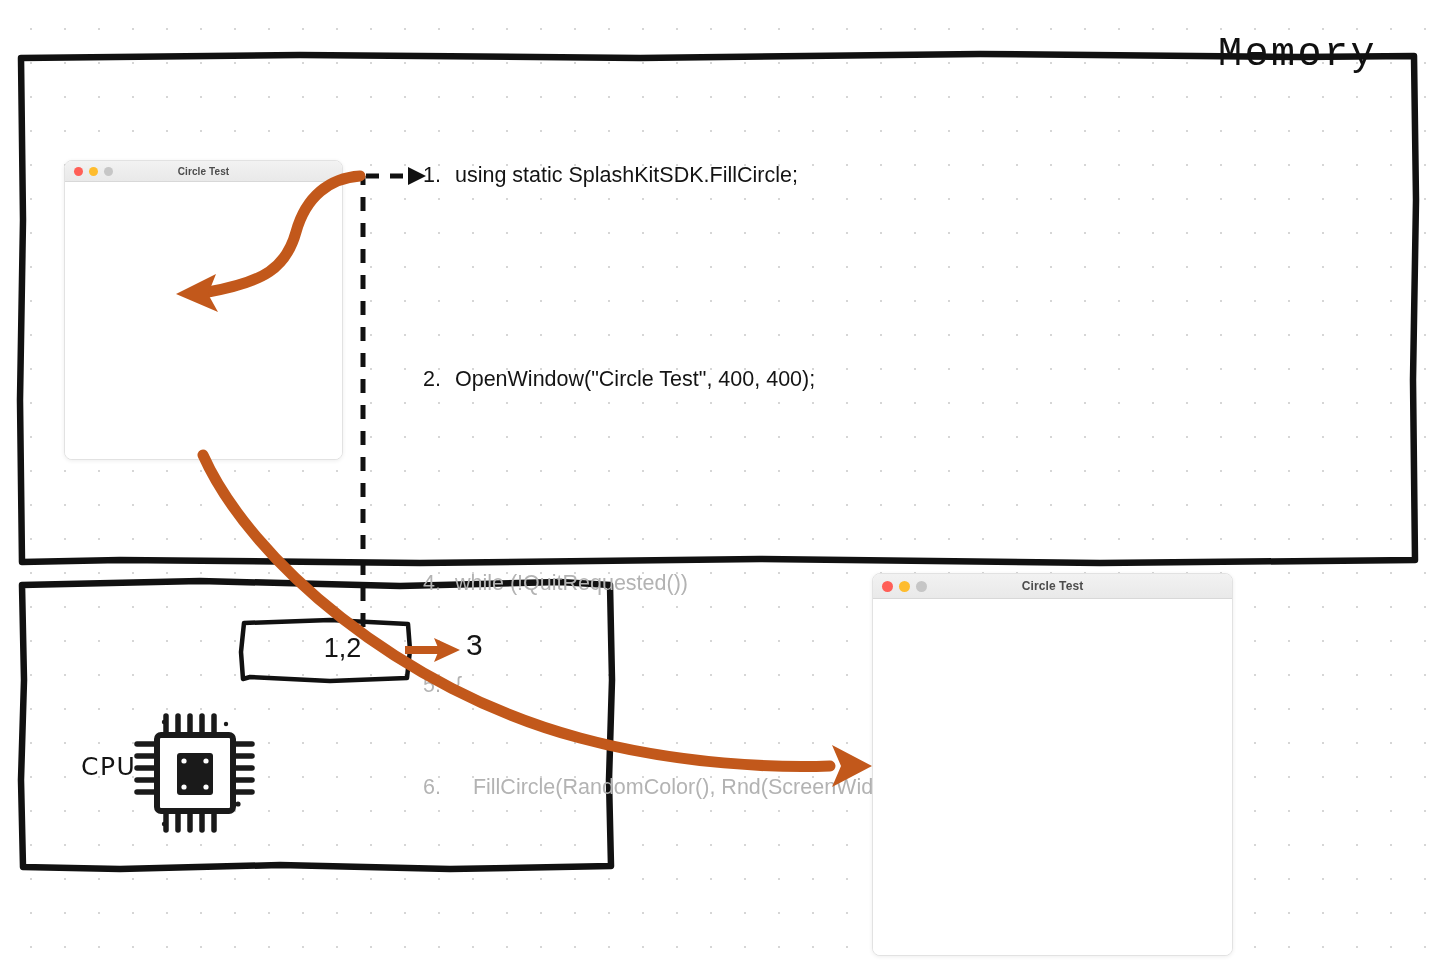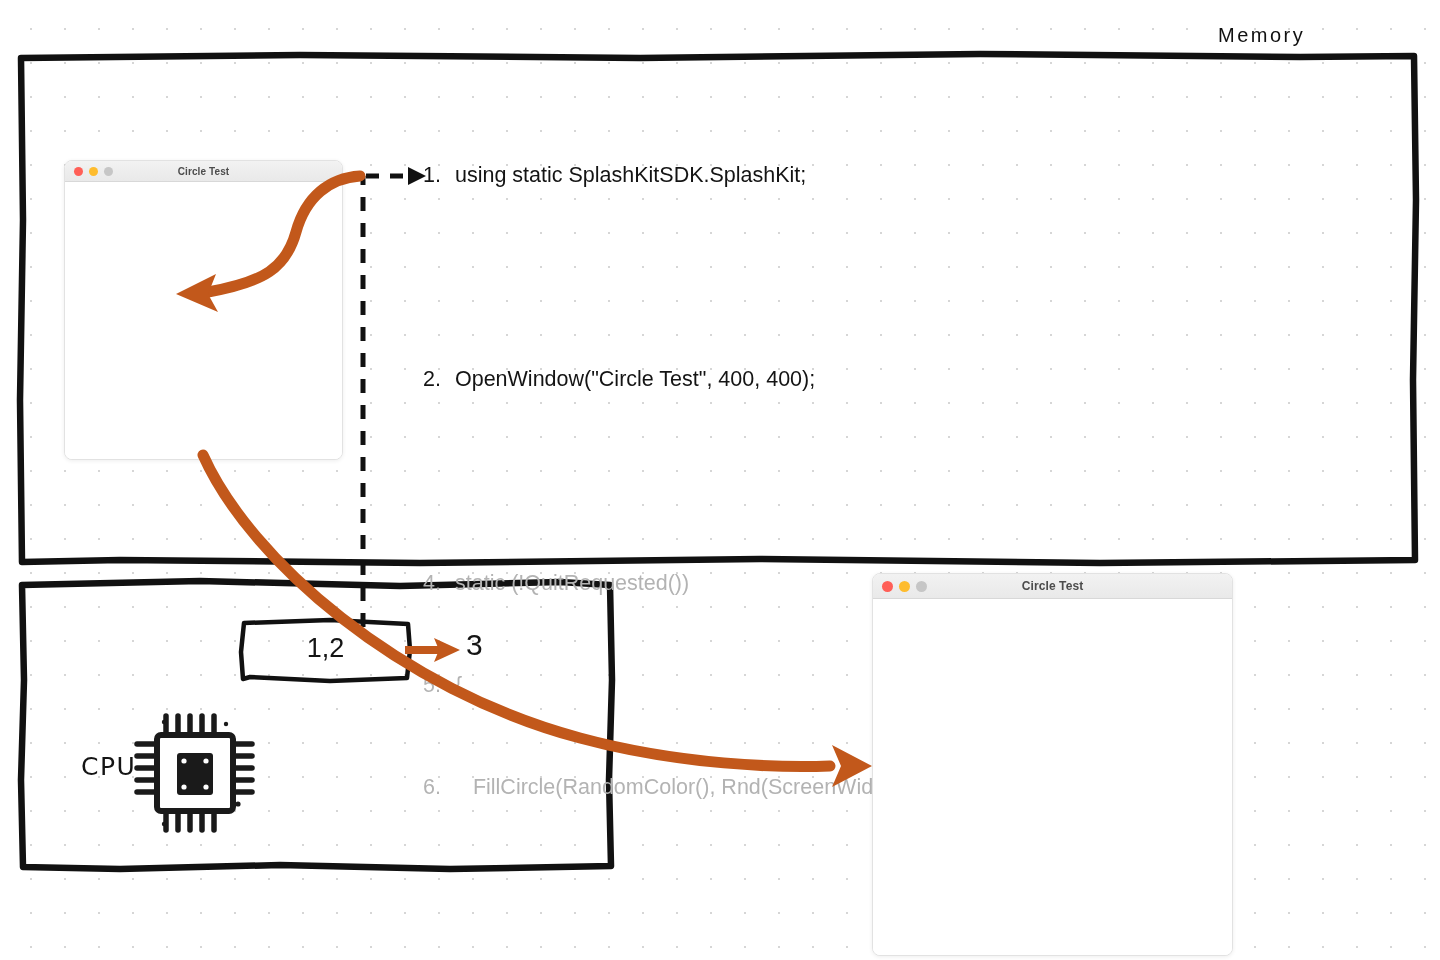--- a/index.html
+++ b/index.html
@@ -24,23 +24,23 @@
   .layer {
     position: absolute;
     left: 0; top: 0;
     width: 1440px; height: 960px;
     pointer-events: none;
   }
 
   
   #memory-title {
     position: absolute;
-    left: 1218px; top: 24px;
-    font-family: Liberation Sans, sans-serif;
-    font-size: 20px;
+    left: 1218px; top: 32px;
+    font-family: Liberation Mono, monospace;
+    font-size: 40px;
     letter-spacing: 2.5px;
     color: #111;
   }
 
   
   #code-block {
     position: absolute;
     left: 423px; top: 90px;
     font-family: "Liberation Sans", sans-serif;
     font-size: 21.5px;
@@ -97,21 +97,21 @@
   
   #program-counter-label {
     position: absolute;
     left: 81px; top: 612px;
     font-size: 25px;
     line-height: 32px;
     color: #141414;
   }
   #pc-value {
     position: absolute;
-    left: 243px; top: 620px;
+    left: 260px; top: 620px;
     width: 165px; height: 57px;
     display: flex; align-items: center; justify-content: center;
     font-size: 27px;
     color: #141414;
   }
   #pc-next {
     position: absolute;
     left: 466px; top: 628px;
     font-size: 30px;
     color: #141414;
@@ -150,25 +150,25 @@
 
     <path d="M 244 623 L 330 620 L 408 624
              L 410 650 L 407 678
              L 330 681 L 250 677 L 243 679
              L 241 652 Z" fill="none" stroke="#111111" stroke-width="4.5" stroke-linecap="round" stroke-linejoin="round"></path>
   </svg>
 
   <div id="memory-title">Memory</div>
 
   <div id="code-block">
-    <span class="code-line active"><span class="ln">1.</span><span> using static SplashKitSDK.SplashKit;</span></span>
+    <span class="code-line active"><span class="ln">1.</span><span> using static SplashKitSDK.FillCircle;</span></span>
     <span class="code-line blank"><span class="ln"></span><span></span></span>
     <span class="code-line active"><span class="ln">2.</span><span> OpenWindow("Circle Test", 400, 400);</span></span>
     <span class="code-line blank"><span class="ln"></span><span></span></span>
-    <span class="code-line"><span class="ln">4.</span><span> static (!QuitRequested())</span></span>
+    <span class="code-line"><span class="ln">4.</span><span> while (!QuitRequested())</span></span>
     <span class="code-line"><span class="ln">5.</span><span> {</span></span>
     <span class="code-line"><span class="ln">6.</span><span>    FillCircle(RandomColor(), Rnd(ScreenWidth()), Rnd(ScreenHeight()), Rnd(50));</span></span>
     
     
     
   </div>
 
   <div class="mac-window" id="window-memory">
     <div class="mac-titlebar">
       <div class="lights">

